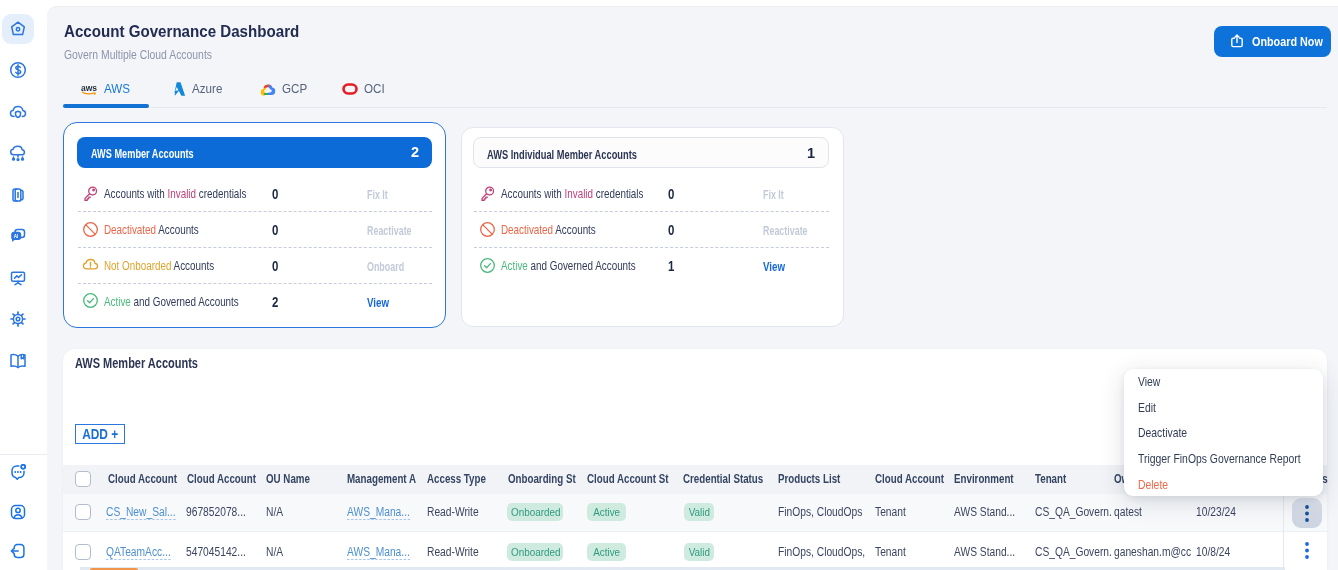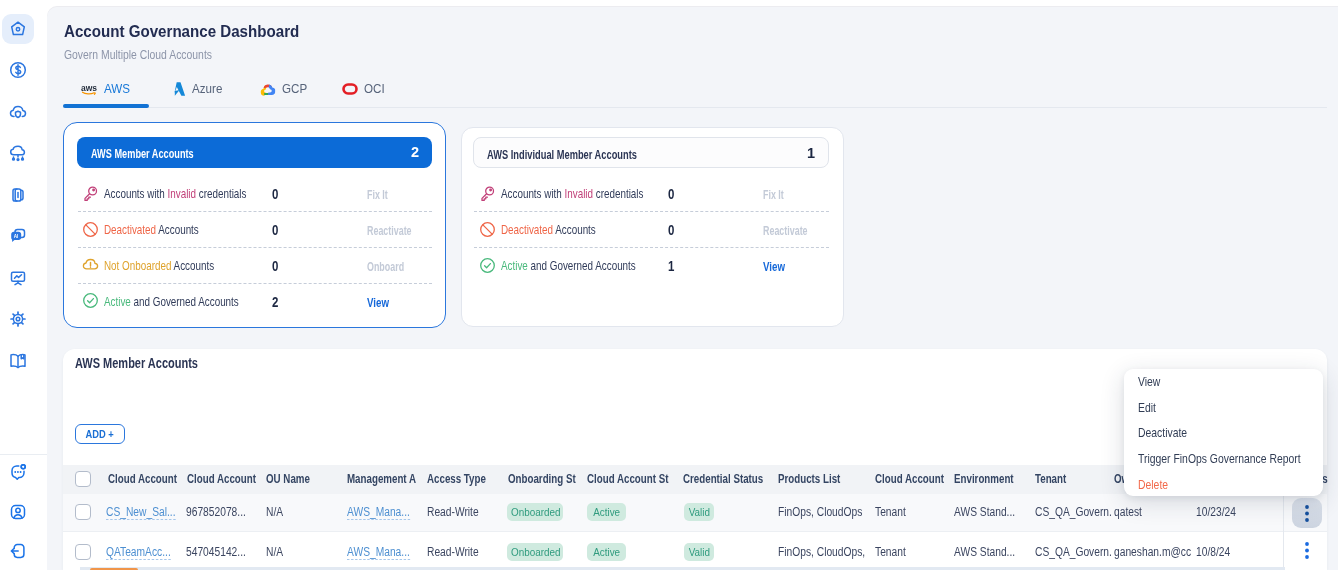--- a/index.html
+++ b/index.html
@@ -40,21 +40,21 @@
 .rowact { font-size:13.5px; font-weight:bold; color:#c3cad7; transform:scaleX(0.66); transform-origin:0 50%; }
 .rowview { font-size:13.5px; font-weight:bold; color:#1668d9; transform:scaleX(0.72); transform-origin:0 50%; }
 .dash { position:absolute; height:0; border-top:1px dashed #c6cdd9; }
 .cicon { position:absolute; width:17px; height:17px; }
 .inv { color:#c13f78; } .dea { color:#ef6547; } .noo { color:#dfa32c; } .act { color:#49b97c; }
 
 #tcard { position:absolute; left:63px; top:349px; width:1264px; height:221px; background:#fff; border-radius:12px 12px 0 0; box-shadow:0 1px 3px rgba(40,60,90,0.06); }
 #ttitle { left:75px; top:355px; font-size:14px; font-weight:bold; color:#2b3554; transform:scaleX(0.785); transform-origin:0 50%; }
 #search { position:absolute; left:75px; top:380px; width:1240px; height:31px; border:1px solid #dfe3ea; border-radius:8px; background:#fff; }
 #search .ph { position:absolute; left:29px; top:8px; font-size:13.5px; color:#9aa3b5; transform:scaleX(0.82); transform-origin:0 50%; }
-#addbtn { position:absolute; left:75px; top:424px; width:50px; height:20px; border:1.2px solid #2b77dd; border-radius:6px; color:#1a6fd4; font-size:11px; font-weight:bold; text-align:center; line-height:18px; }
+#addbtn { position:absolute; left:75px; top:424px; width:50px; height:20px; border:1.2px solid #2b77dd; border-radius:0; color:#1a6fd4; font-size:14px; font-weight:bold; text-align:center; line-height:18px; }
 #addbtn span { display:inline-block; transform:scaleX(0.85); }
 
 #thead { position:absolute; left:63px; top:465px; width:1264px; height:29px; background:#f1f3f6; }
 .hc { font-size:12.5px; font-weight:bold; color:#344563; top:472px; transform:scaleX(0.78); transform-origin:0 50%; }
 #r1 { position:absolute; left:63px; top:494px; width:1264px; height:38px; background:#f8f9fb; border-bottom:1px solid #eceff3; }
 #r2 { position:absolute; left:63px; top:532px; width:1264px; height:38px; background:#fff; }
 .bc { font-size:12.5px; color:#3b4560; transform:scaleX(0.82); transform-origin:0 50%; }
 .r1t { top:505px; } .r2t { top:545px; }
 .lnk { color:#4d8fd1; border-bottom:1px dashed #9cc0e8; }
 .pill { position:absolute; height:18px; background:#cfeadf; border-radius:5px; color:#2f9b7e; font-size:11.5px; text-align:center; line-height:18px; }
@@ -134,20 +134,27 @@
       <path d="M4.8 15 c0.6-2 2.2-3.3 4.2-3.3 s3.6 1.3 4.2 3.3"></path>
     </svg>
   <svg class="sic" style="top:542px;" viewBox="0 0 18 18" fill="none" stroke="#1a73e8" stroke-width="1.5" stroke-linejoin="round" stroke-linecap="round">
       <path d="M5.2 11.6 v0.7 c0 1.7 1.4 3.1 3.1 3.1 h3.5 c1.7 0 3.1-1.4 3.1-3.1 V5.7 c0-1.7-1.4-3.1-3.1-3.1 H8.3 c-1.7 0-3.1 1.4-3.1 3.1 v0.7"></path>
       <path d="M9.2 9 H2.3 M4.7 6.7 L2.4 9 l2.3 2.3"></path>
     </svg>
   <div id="sbdiv"></div>
 
   <div class="t" id="title">Account Governance Dashboard</div>
   <div class="t" id="subtitle">Govern Multiple Cloud Accounts</div>
+  <div id="onboard">
+      <svg width="16" height="16" viewBox="0 0 16 16" fill="none" stroke="#fff" stroke-width="1.4" stroke-linecap="round" stroke-linejoin="round">
+        <path d="M5.3 5.2 H4.2 c-0.8 0-1.4 0.6-1.4 1.4 v5.6 c0 0.8 0.6 1.4 1.4 1.4 h7.6 c0.8 0 1.4-0.6 1.4-1.4 V6.6 c0-0.8-0.6-1.4-1.4-1.4 h-1.1"></path>
+        <path d="M8 9.5 V2.2 M5.9 4.2 L8 2.1 L10.1 4.2"></path>
+      </svg>
+      <span>Onboard Now</span>
+    </div>
 
   <div class="t tabtxt" style="left:104px; color:#1878d8;">AWS</div>
   <div class="t tabtxt" style="left:192px;">Azure</div>
   <div class="t tabtxt" style="left:282px;">GCP</div>
   <div class="t tabtxt" style="left:364px;">OCI</div>
   <div id="tabline"></div>
   <div id="tabul"></div>
 
   <svg class="ico" style="left:80px; top:80px;" width="18" height="18" viewBox="0 0 18 18">
       <text x="9" y="10.5" font-size="8.5" font-weight="bold" fill="#252f3e" text-anchor="middle" font-family="Liberation Sans">aws</text>

